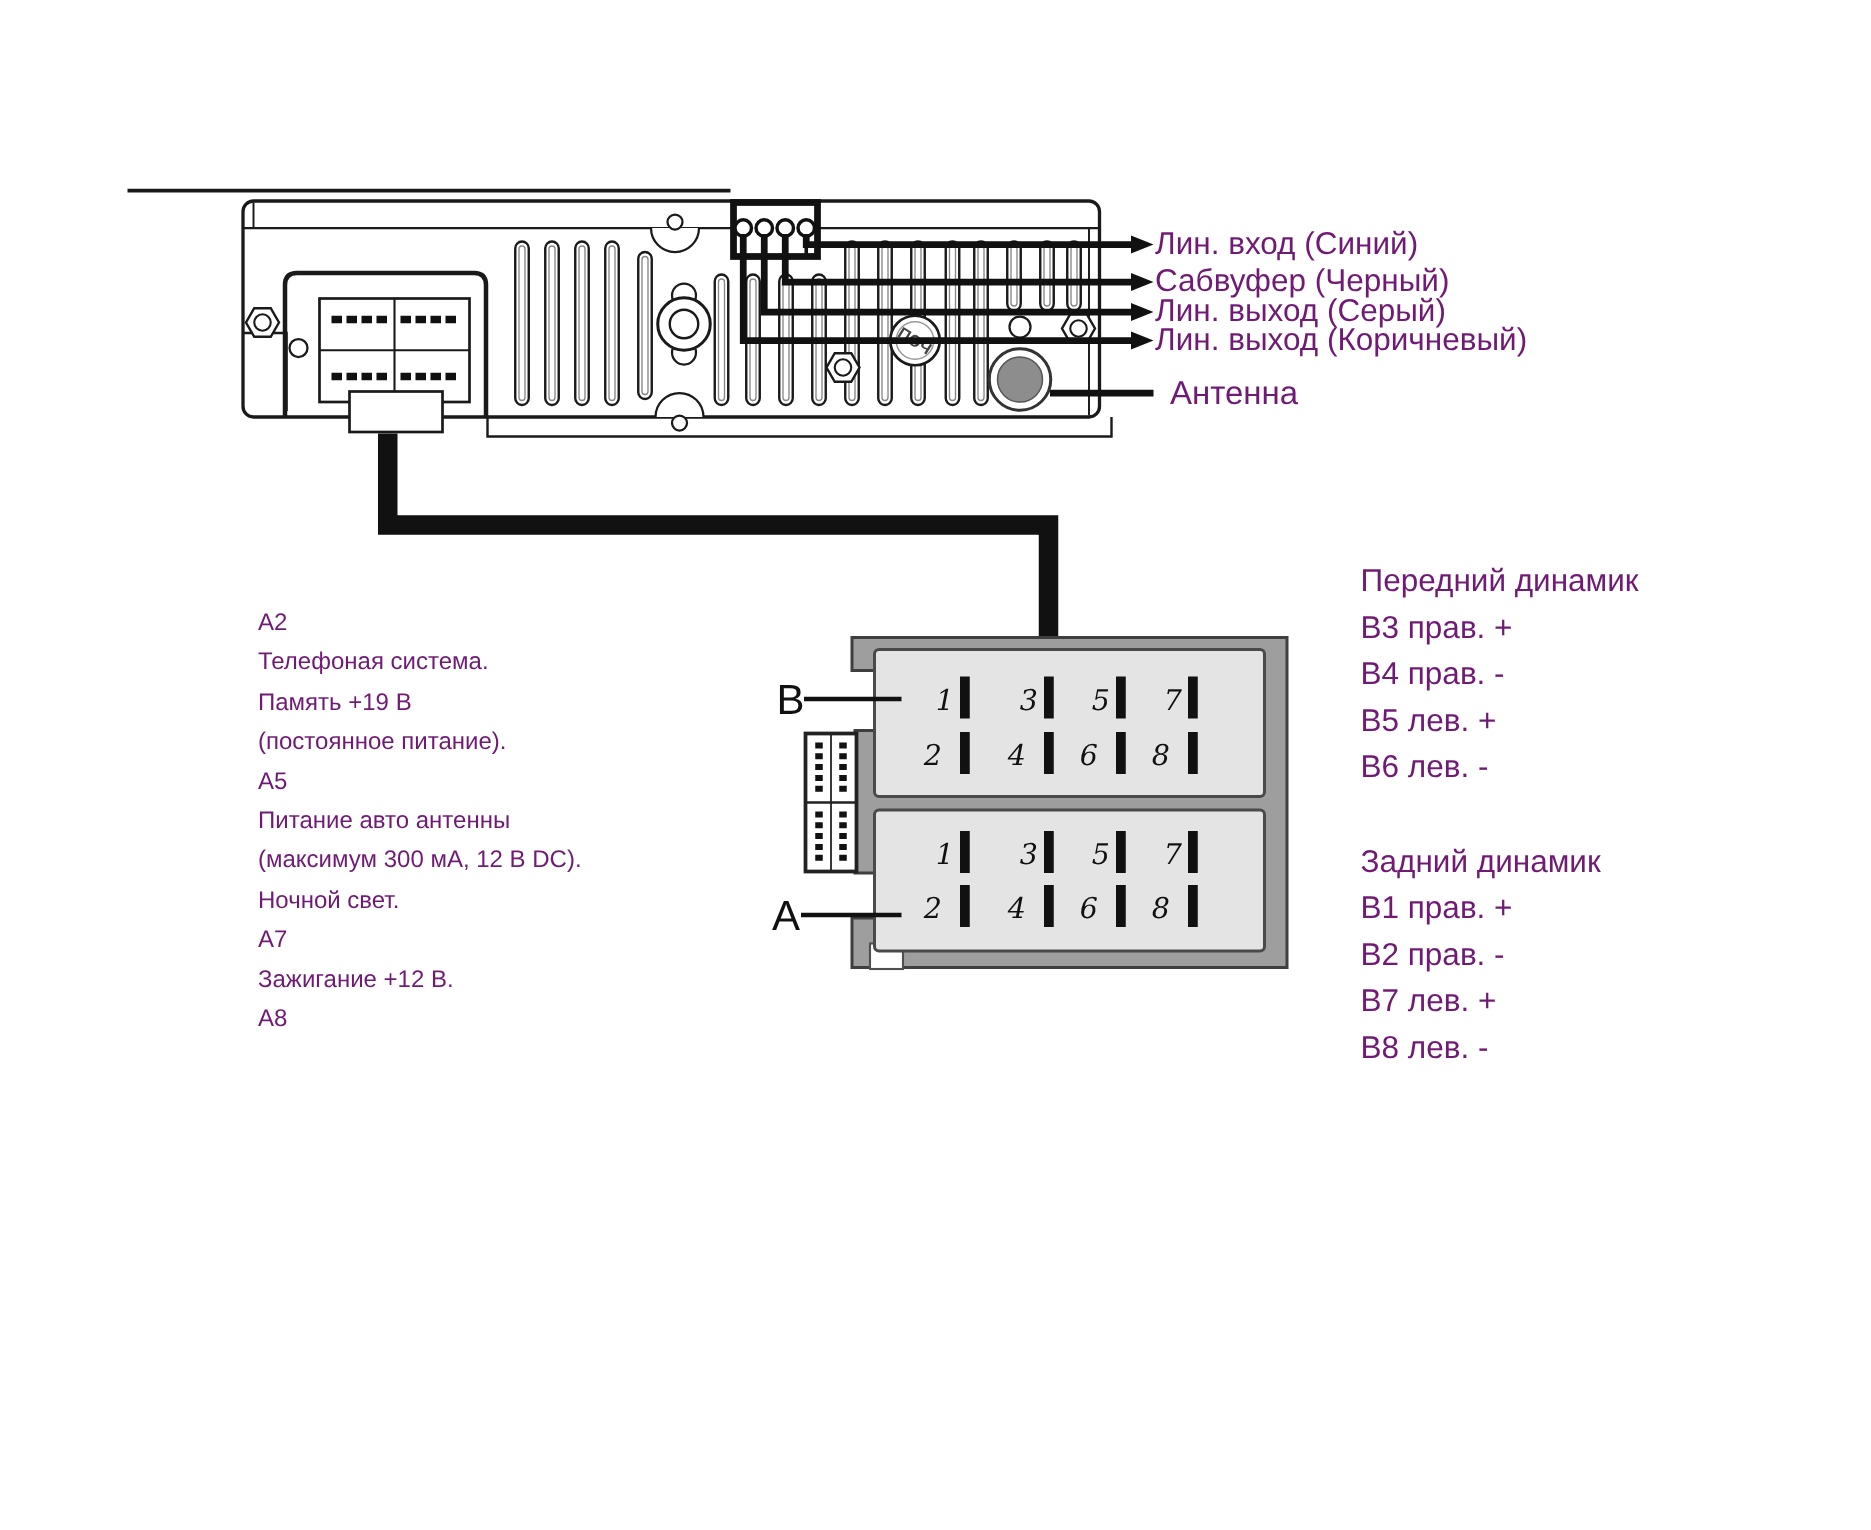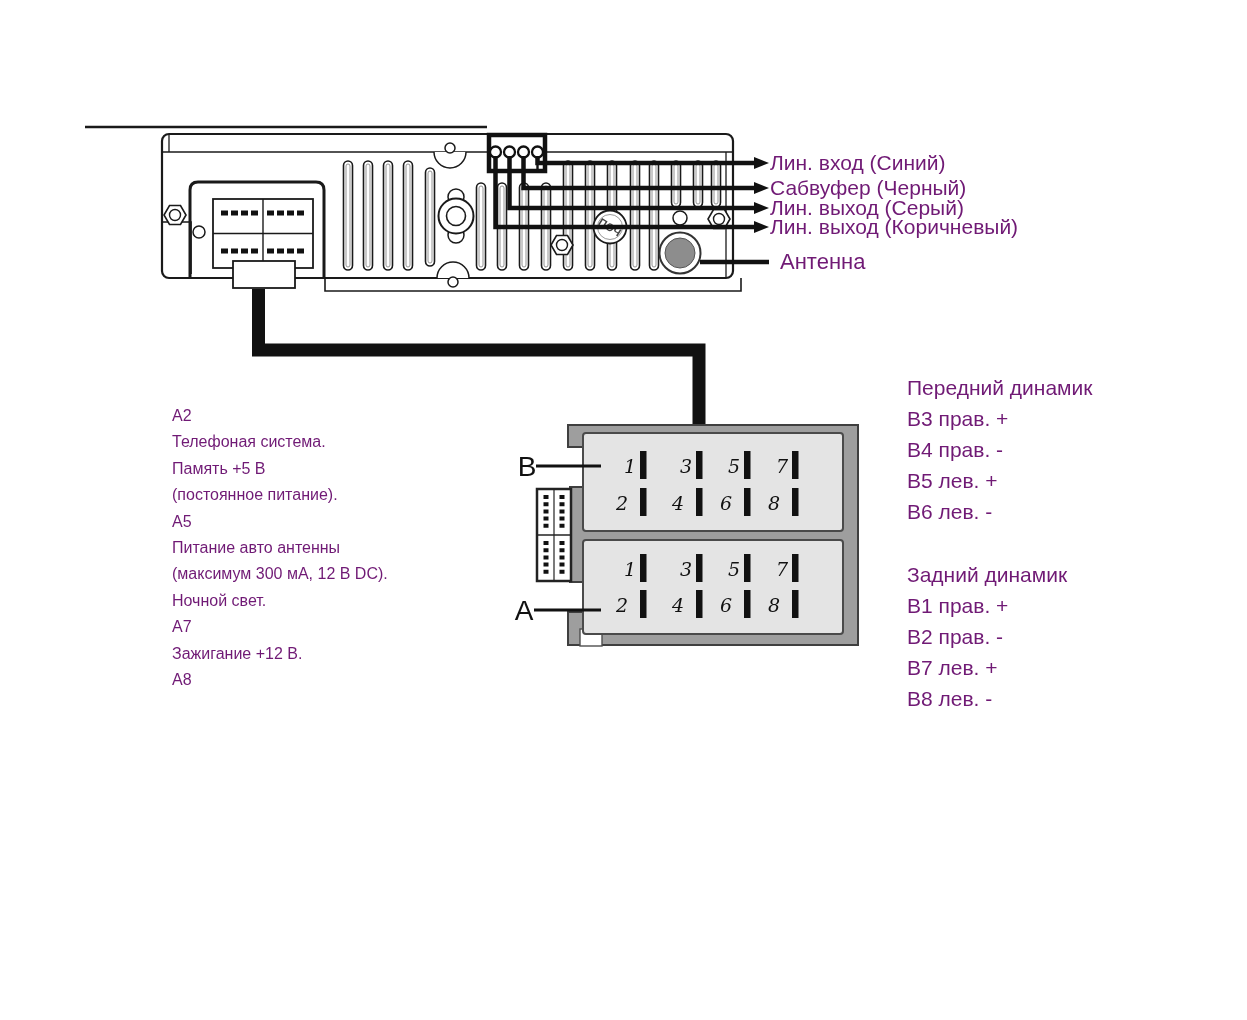--- a/index.html
+++ b/index.html
@@ -235,21 +235,21 @@
 
   <div class="txt wire-label" style="top:150px">Лин. вход (Синий)</div>
   <div class="txt wire-label" style="top:175px">Сабвуфер (Черный)</div>
   <div class="txt wire-label" style="top:195px">Лин. выход (Серый)</div>
   <div class="txt wire-label" style="top:214px">Лин. выход (Коричневый)</div>
   <div class="txt ant-label" style="top:248px">Антенна</div>
 
   <div class="txt notes">
     <div class="ln">A2</div>
     <div class="ln">Телефоная система.</div>
-    <div class="ln">Память +5 В</div>
+    <div class="ln">Память +19 В</div>
     <div class="ln">(постоянное питание).</div>
     <div class="ln">A5</div>
     <div class="ln">Питание авто антенны</div>
     <div class="ln">(максимум 300 мА, 12 В DC).</div>
     <div class="ln">Ночной свет.</div>
     <div class="ln">A7</div>
     <div class="ln">Зажигание +12 В.</div>
     <div class="ln">A8</div>
   </div>
 

